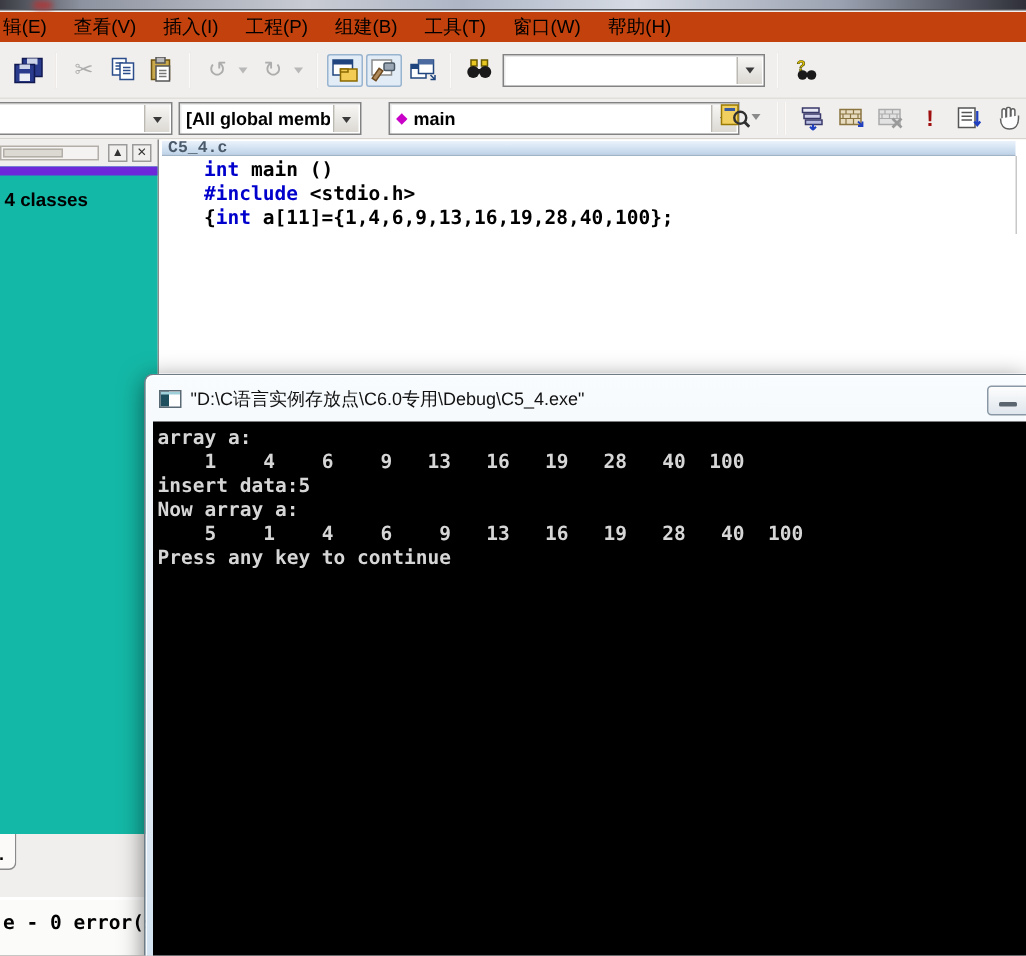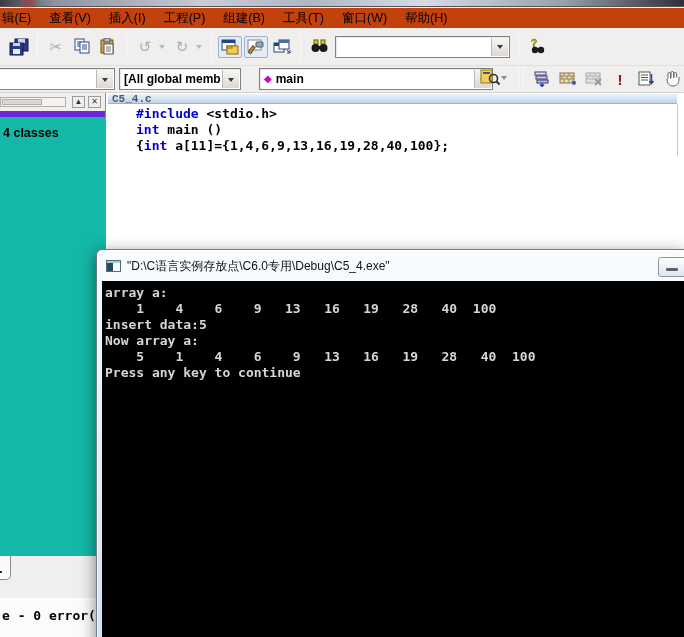--- a/index.html
+++ b/index.html
@@ -314,21 +314,21 @@
             <span>..</span>
           </div>
         </div>
     </div>
 
     <div id="editor">
       <div id="editor-titlebar">
         <span class="t">C5_4.c</span>
       </div>
       <div id="editor-vline"></div>
-      <div id="code-area"><div class="code-line"><span style="color: rgb(0, 0, 205);">#include</span><span> &lt;stdio.h&gt;</span></div><div class="code-line"><span style="color: rgb(0, 0, 205);">int</span><span> main ()</span></div><div class="code-line"><span>{</span><span style="color: rgb(0, 0, 205);">int</span><span> a[11]={1,4,6,9,13,16,19,28,40,100};</span></div></div>
+      <div id="code-area"><div class="code-line"><span style="color: rgb(0, 0, 205);">int</span><span> main ()</span></div><div class="code-line"><span style="color: rgb(0, 0, 205);">#include</span><span> &lt;stdio.h&gt;</span></div><div class="code-line"><span>{</span><span style="color: rgb(0, 0, 205);">int</span><span> a[11]={1,4,6,9,13,16,19,28,40,100};</span></div></div>
     </div>
 
     <div id="console-window">
       <div id="console-titlebar">
         <div id="console-icon"></div>
         <div id="console-title">"D:\C语言实例存放点\C6.0专用\Debug\C5_4.exe"</div>
         <div id="console-min">
           <div class="bar"></div>
         </div>
       </div>

